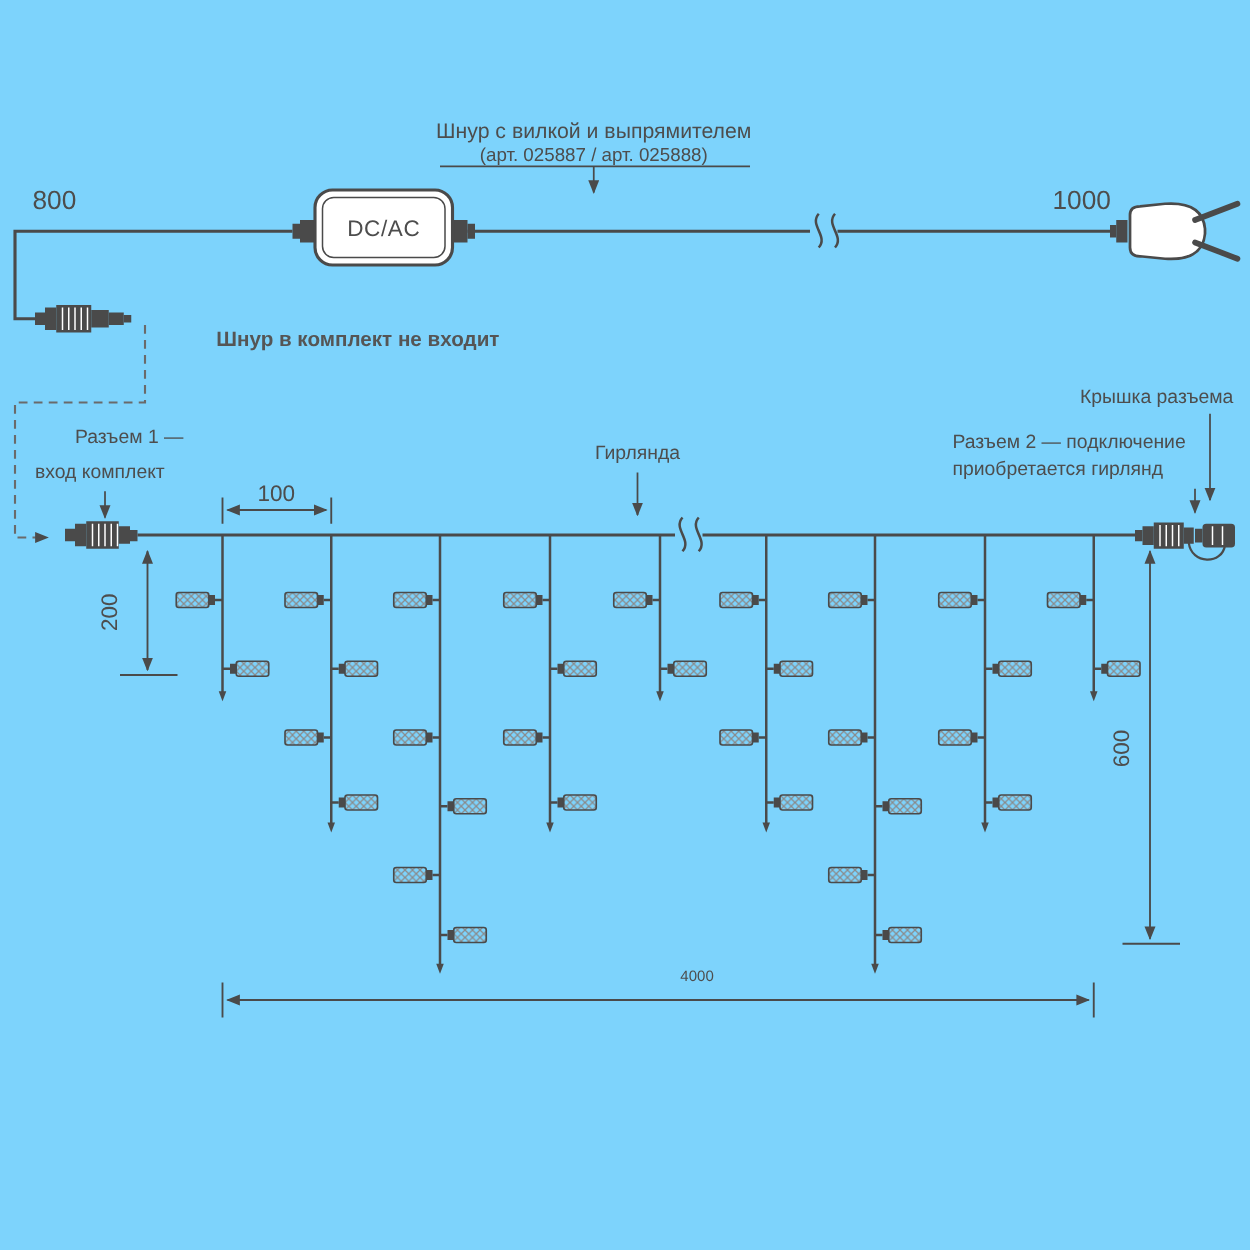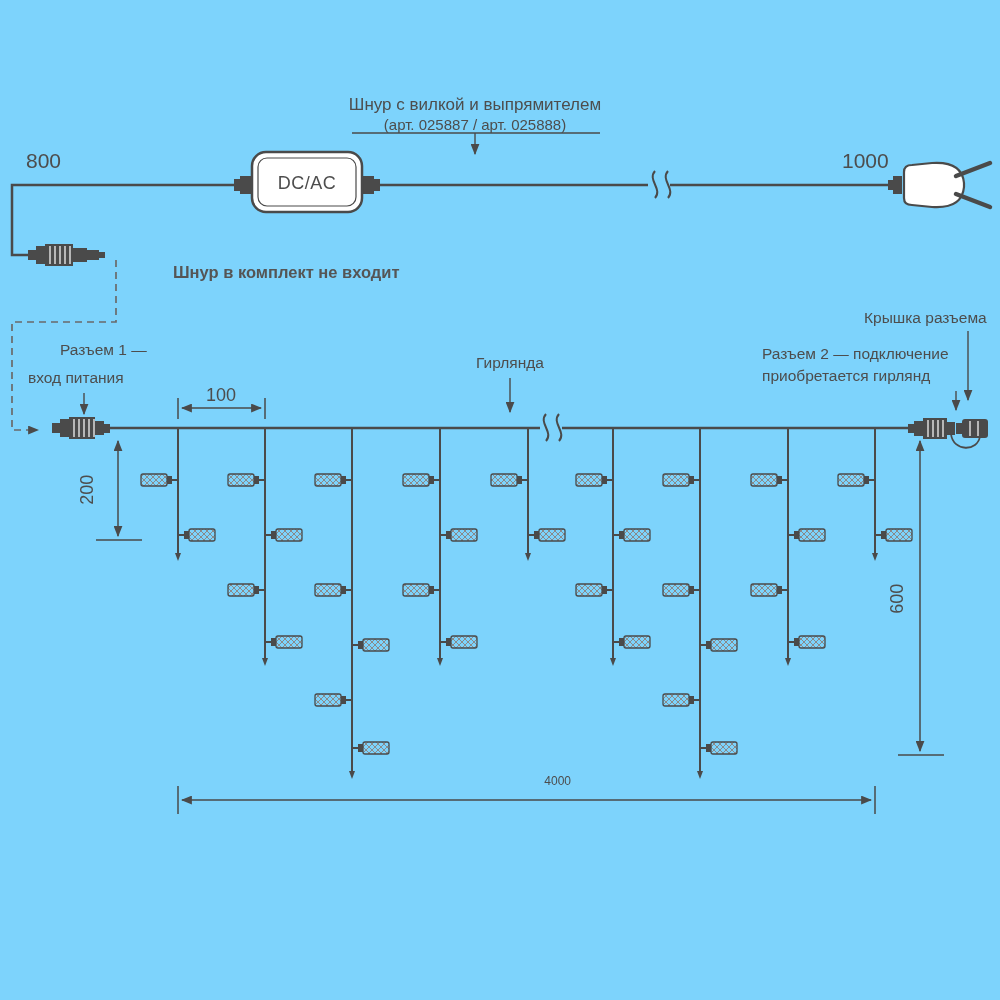--- a/index.html
+++ b/index.html
@@ -294,21 +294,21 @@
   <div class="lbl ctr t-sub" style="left:300px;top:116px;width:350px;">(арт. 025887 / арт. 025888)</div>
 
   <div class="lbl t-num" style="left:26px;top:148px;">800</div>
   <div class="lbl t-num" style="left:842px;top:148px;">1000</div>
 
   <div class="lbl ctr t-adapter" style="left:252px;top:173px;width:110px;">DC/AC</div>
 
   <div class="lbl t-note" style="left:148px;top:263px;margin-left:25px;">Шнур в комплект не входит</div>
 
   <div class="lbl t-lab" style="left:28px;top:341px;margin-left:32px;">Разъем 1 —</div>
-  <div class="lbl t-lab" style="left:28px;top:369px;">вход питания</div>
+  <div class="lbl t-lab" style="left:28px;top:369px;">вход комплект</div>
 
   <div class="lbl ctr t-lab" style="left:455px;top:354px;width:110px;">Гирлянда</div>
 
   <div class="lbl t-lab" style="left:762px;top:345px;">Разъем 2 — подключение</div>
   <div class="lbl t-lab" style="left:762px;top:367px;">приобретается гирлянд</div>
 
   <div class="lbl t-lab" style="left:864px;top:309px;">Крышка разъема</div>
 
   <div class="lbl ctr t-dim" style="left:186px;top:385px;width:70px;">100</div>
   <div class="lbl ctr t-dim rot" style="left:58px;top:479px;width:60px;">200</div>

